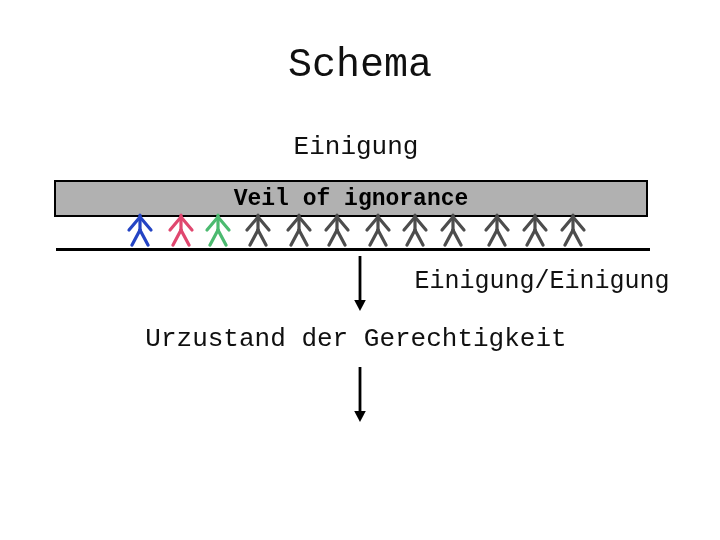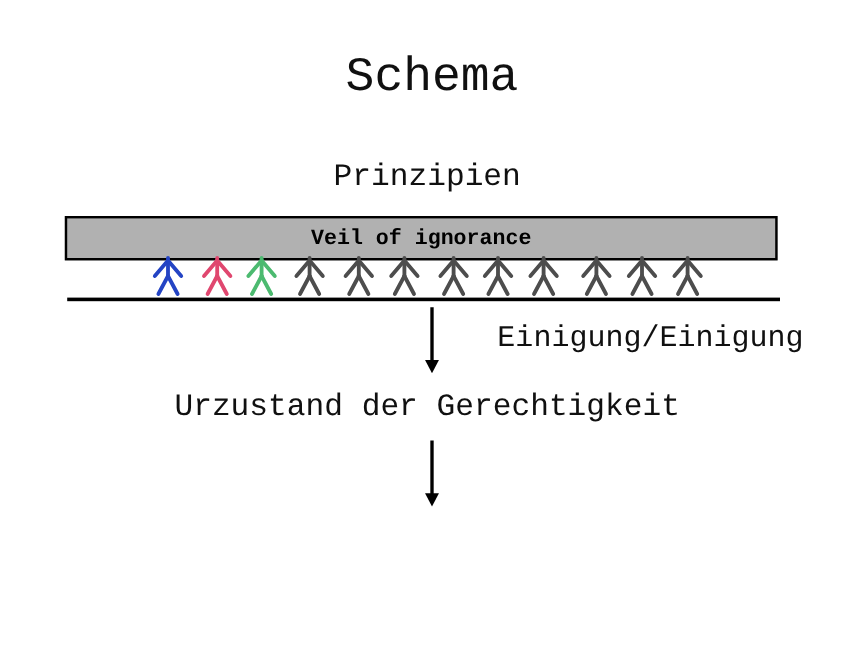--- a/index.html
+++ b/index.html
@@ -9,39 +9,39 @@
   }
   .txt{position:absolute;white-space:nowrap;line-height:1.1;}
   .center{transform:translateX(-50%);}
   .title{top:44px;left:360px;font-size:40px;}
   .urzustand{top:133px;left:356px;font-size:26px;}
   .veil-bar{
     position:absolute;left:54px;top:180px;width:594px;height:37px;
     box-sizing:border-box;border:2px solid #000;
     display:flex;align-items:center;justify-content:center;
   }
-  .veil-label{font-size:18px;font-weight:bold;color:#000;}
+  .veil-label{font-size:23px;font-weight:bold;color:#000;}
   .figures-row{position:absolute;left:0;top:0;width:720px;height:540px;pointer-events:none;}
   .figure{position:absolute;top:213px;width:30px;height:34px;}
   .hline{position:absolute;left:56px;top:248px;width:594px;height:3px;background:#000;}
   .arrow{position:absolute;left:349px;width:22px;height:58px;}
   .arrow-1{top:254px;}
   .arrow-2{top:365px;}
   .einigung{top:268px;left:542px;font-size:25px;}
   .prinzipien{top:325px;left:356px;font-size:26px;}
   .politische{top:429px;left:356px;font-size:26px;}
 </style>
 </head>
 <body>
 
 <div class="slide">
 
   <div class="txt center title">Schema</div>
 
-  <div class="txt center urzustand">Prinzipien</div>
+  <div class="txt center urzustand">Einigung</div>
 
   <div class="veil-bar" style="background: rgb(177, 177, 177); border-color: rgb(0, 0, 0);">
     <span class="veil-label">Veil of ignorance</span>
   </div>
 
   <div class="figures-row">
       <svg viewBox="0 0 30 34" class="figure" style="left: 125px;">
         <g fill="none" stroke="#2444C4" stroke-width="3.2" stroke-linecap="round">
           <path d="M15,2 L15,17"></path>
           <path d="M15,4 L4,17"></path>

